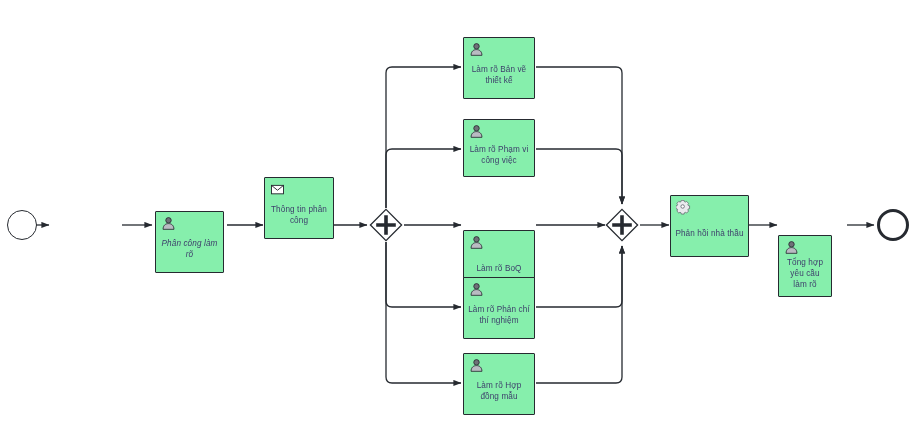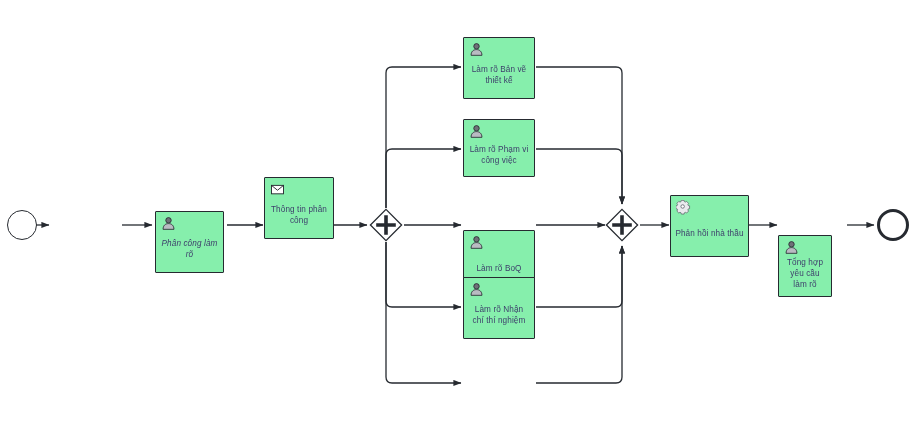--- a/index.html
+++ b/index.html
@@ -166,23 +166,30 @@
       <path d="M2.2,14.2 C2.2,9.9 5,8.1 8,8.1 C11,8.1 13.8,9.9 13.8,14.2 Z" fill="#b9bbc2" stroke="#262a30" stroke-width=".9"></path>
     </svg>
     <span class="task-label">Làm rõ BoQ</span>
   </div>
 
   <div class="node task" style="left:463px; top:277px; width:72px; height:62px;">
     <svg class="task-icon" viewBox="0 0 16 16">
       <circle cx="8" cy="4.6" r="2.9" fill="#6f7178" stroke="#262a30" stroke-width=".9"></circle>
       <path d="M2.2,14.2 C2.2,9.9 5,8.1 8,8.1 C11,8.1 13.8,9.9 13.8,14.2 Z" fill="#b9bbc2" stroke="#262a30" stroke-width=".9"></path>
     </svg>
-    <span class="task-label">Làm rõ Nhận chí thí nghiệm</span>
-  </div>
-
+    <span class="task-label">Làm rõ Phản chí thí nghiệm</span>
+  </div>
+
+  <div class="node task" style="left:463px; top:353px; width:72px; height:62px;">
+    <svg class="task-icon" viewBox="0 0 16 16">
+      <circle cx="8" cy="4.6" r="2.9" fill="#6f7178" stroke="#262a30" stroke-width=".9"></circle>
+      <path d="M2.2,14.2 C2.2,9.9 5,8.1 8,8.1 C11,8.1 13.8,9.9 13.8,14.2 Z" fill="#b9bbc2" stroke="#262a30" stroke-width=".9"></path>
+    </svg>
+    <span class="task-label">Làm rõ Hợp đồng mẫu</span>
+  </div>
 
   <div class="node gateway" style="left:605px; top:208px;">
     <svg viewBox="0 0 34 34">
       <polygon points="17,1.4 32.6,17 17,32.6 1.4,17" fill="#fff" stroke="#262a30" stroke-width="1.3"></polygon>
       <path d="M17,7.2 L17,26.8 M7.2,17 L26.8,17" stroke="#262a30" stroke-width="3.6"></path>
     </svg>
   </div>
 
   <div class="node task" style="left:670px; top:195px; width:79px; height:62px;">
     <svg class="task-icon" viewBox="0 0 16 16">

